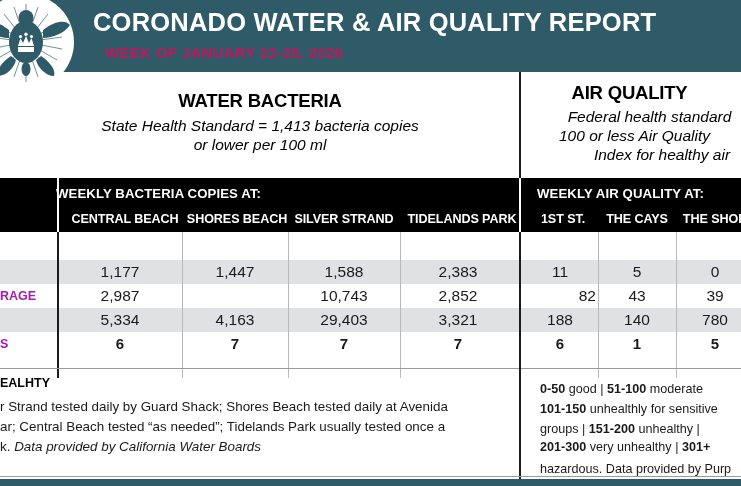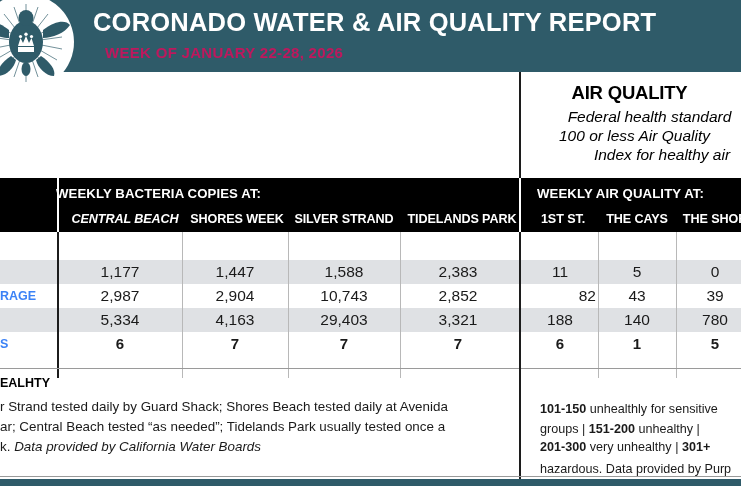--- a/index.html
+++ b/index.html
@@ -193,21 +193,21 @@
     color: #1a1a1a;
     line-height: 24px;
     height: 24px;
   }
   .cell.bold { font-weight: bold; font-size: 15px; }
 
   .rowlabel {
     position: absolute;
     font-size: 12.5px;
     font-weight: bold;
-    color: #3b82f6;
+    color: #a21caf;
     white-space: nowrap;
     line-height: 24px;
     height: 24px;
   }
 
   
   .hrule {
     position: absolute;
     height: 1px;
     background: #9a9a9a;
@@ -304,35 +304,40 @@
       </g>
     </svg>
   </div>
 
   <div class="header-title">CORONADO WATER &amp; AIR QUALITY REPORT</div>
   <div class="header-sub">WEEK OF JANUARY 22-28, 2026</div>
 
   <div class="split-line"></div>
   <div class="split-line2"></div>
 
+  <div class="sect" id="water-sect">
+    <div class="sect-title">WATER BACTERIA</div>
+    <div class="sect-sub" style="margin-top:4px">State Health Standard  = 1,413 bacteria copies</div>
+    <div class="sect-sub">or lower per 100 ml</div>
+  </div>
 
   <div class="sect" id="air-sect">
     <div class="sect-title">AIR QUALITY</div>
     <div class="sect-sub l1" style="margin-top:3px">Federal health standard</div>
     <div class="sect-sub l2">100 or less Air Quality</div>
     <div class="sect-sub l3">Index for healthy air</div>
   </div>
 
   <div class="blackbar" id="blackbar-left"></div>
   <div class="blackbar" id="blackbar-right"></div>
   <div class="bb-sep" style="left:57px;"></div>
 
   <div class="bb-title" style="left:56px; top:186px;">WEEKLY BACTERIA COPIES AT:</div>
-  <div class="bb-col" style="left:62px; top:212px; width:126px;font-style:italic;">CENTRAL BEACH</div>
-  <div class="bb-col" style="left:182px; top:212px; width:110px;">SHORES WEEK</div>
+  <div class="bb-col" style="left:62px; top:212px; width:126px;">CENTRAL BEACH</div>
+  <div class="bb-col" style="left:182px; top:212px; width:110px;">SHORES BEACH</div>
   <div class="bb-col" style="left:288px; top:212px; width:112px;">SILVER STRAND</div>
   <div class="bb-col" style="left:400px; top:212px; width:124px;">TIDELANDS PARK</div>
 
   <div class="bb-title" style="left:537px; top:186px;">WEEKLY AIR QUALITY AT:</div>
   <div class="bb-col" style="left:528px; top:212px; width:70px;">1ST ST.</div>
   <div class="bb-col" style="left:598px; top:212px; width:78px;">THE CAYS</div>
   <div class="bb-col" style="left:676px; top:212px; width:78px;">THE SHOR</div>
 
   <div class="tbl-zone" id="tbl-left"></div>
   <div class="tbl-zone" id="tbl-right"></div>
@@ -352,21 +357,20 @@
 
   <div class="rowlabel" style="left:0px; top:284px;">RAGE</div>
   <div class="rowlabel" style="left:0px; top:332px;">S</div>
 
   <div class="cell" style="left:62px; top:260px; width:116px;">1,177</div>
   <div class="cell" style="left:184px; top:260px; width:102px;">1,447</div>
   <div class="cell" style="left:290px; top:260px; width:108px;">1,588</div>
   <div class="cell" style="left:402px; top:260px; width:112px;">2,383</div>
 
   <div class="cell" style="left:62px; top:284px; width:116px;">2,987</div>
-  <div class="cell" style="left:184px; top:284px; width:102px;">2,904</div>
   <div class="cell" style="left:290px; top:284px; width:108px;">10,743</div>
   <div class="cell" style="left:402px; top:284px; width:112px;">2,852</div>
 
   <div class="cell" style="left:62px; top:308px; width:116px;">5,334</div>
   <div class="cell" style="left:184px; top:308px; width:102px;">4,163</div>
   <div class="cell" style="left:290px; top:308px; width:108px;">29,403</div>
   <div class="cell" style="left:402px; top:308px; width:112px;">3,321</div>
 
   <div class="cell bold" style="left:62px; top:332px; width:116px;">6</div>
   <div class="cell bold" style="left:184px; top:332px; width:102px;">7</div>
@@ -390,20 +394,21 @@
   <div class="cell bold" style="left:678px; top:332px; width:74px;">5</div>
 
   <div class="hrule" id="hr-left"></div>
   <div class="hrule" id="hr-right"></div>
 
   <div class="foot-head" style="left:0px; top:376px;">EALHTY</div>
   <div class="foot-text" style="left:0px; top:397px;">r Strand tested daily by Guard Shack; Shores Beach tested daily at Avenida</div>
   <div class="foot-text" style="left:0px; top:417px;">ar; Central Beach tested “as needed”; Tidelands Park usually tested once a</div>
   <div class="foot-text" style="left:0px; top:437px;"><span>k. </span><span class="it">Data provided by California Water Boards</span></div>
 
+  <div class="aqi-line" style="left:540px; top:379px;"><b>0-50</b><span> good | </span><b>51-100</b><span> moderate</span></div>
 
   <div class="aqi-line" style="left:540px; top:399px;"><b>101-150</b><span> unhealthly for sensitive</span></div>
 
   <div class="aqi-line" style="left:540px; top:419px;"><span>groups | </span><b>151-200</b><span> unhealthy |</span></div>
 
   <div class="aqi-line" style="left:540px; top:437px;"><b>201-300</b><span> very unhealthy | </span><b>301+</b></div>
 
   <div class="aqi-line" style="left:540px; top:459px;"><span>hazardous. </span><span class="it">Data provided by Purp</span></div>
 
   <div class="foot-divider"></div>

